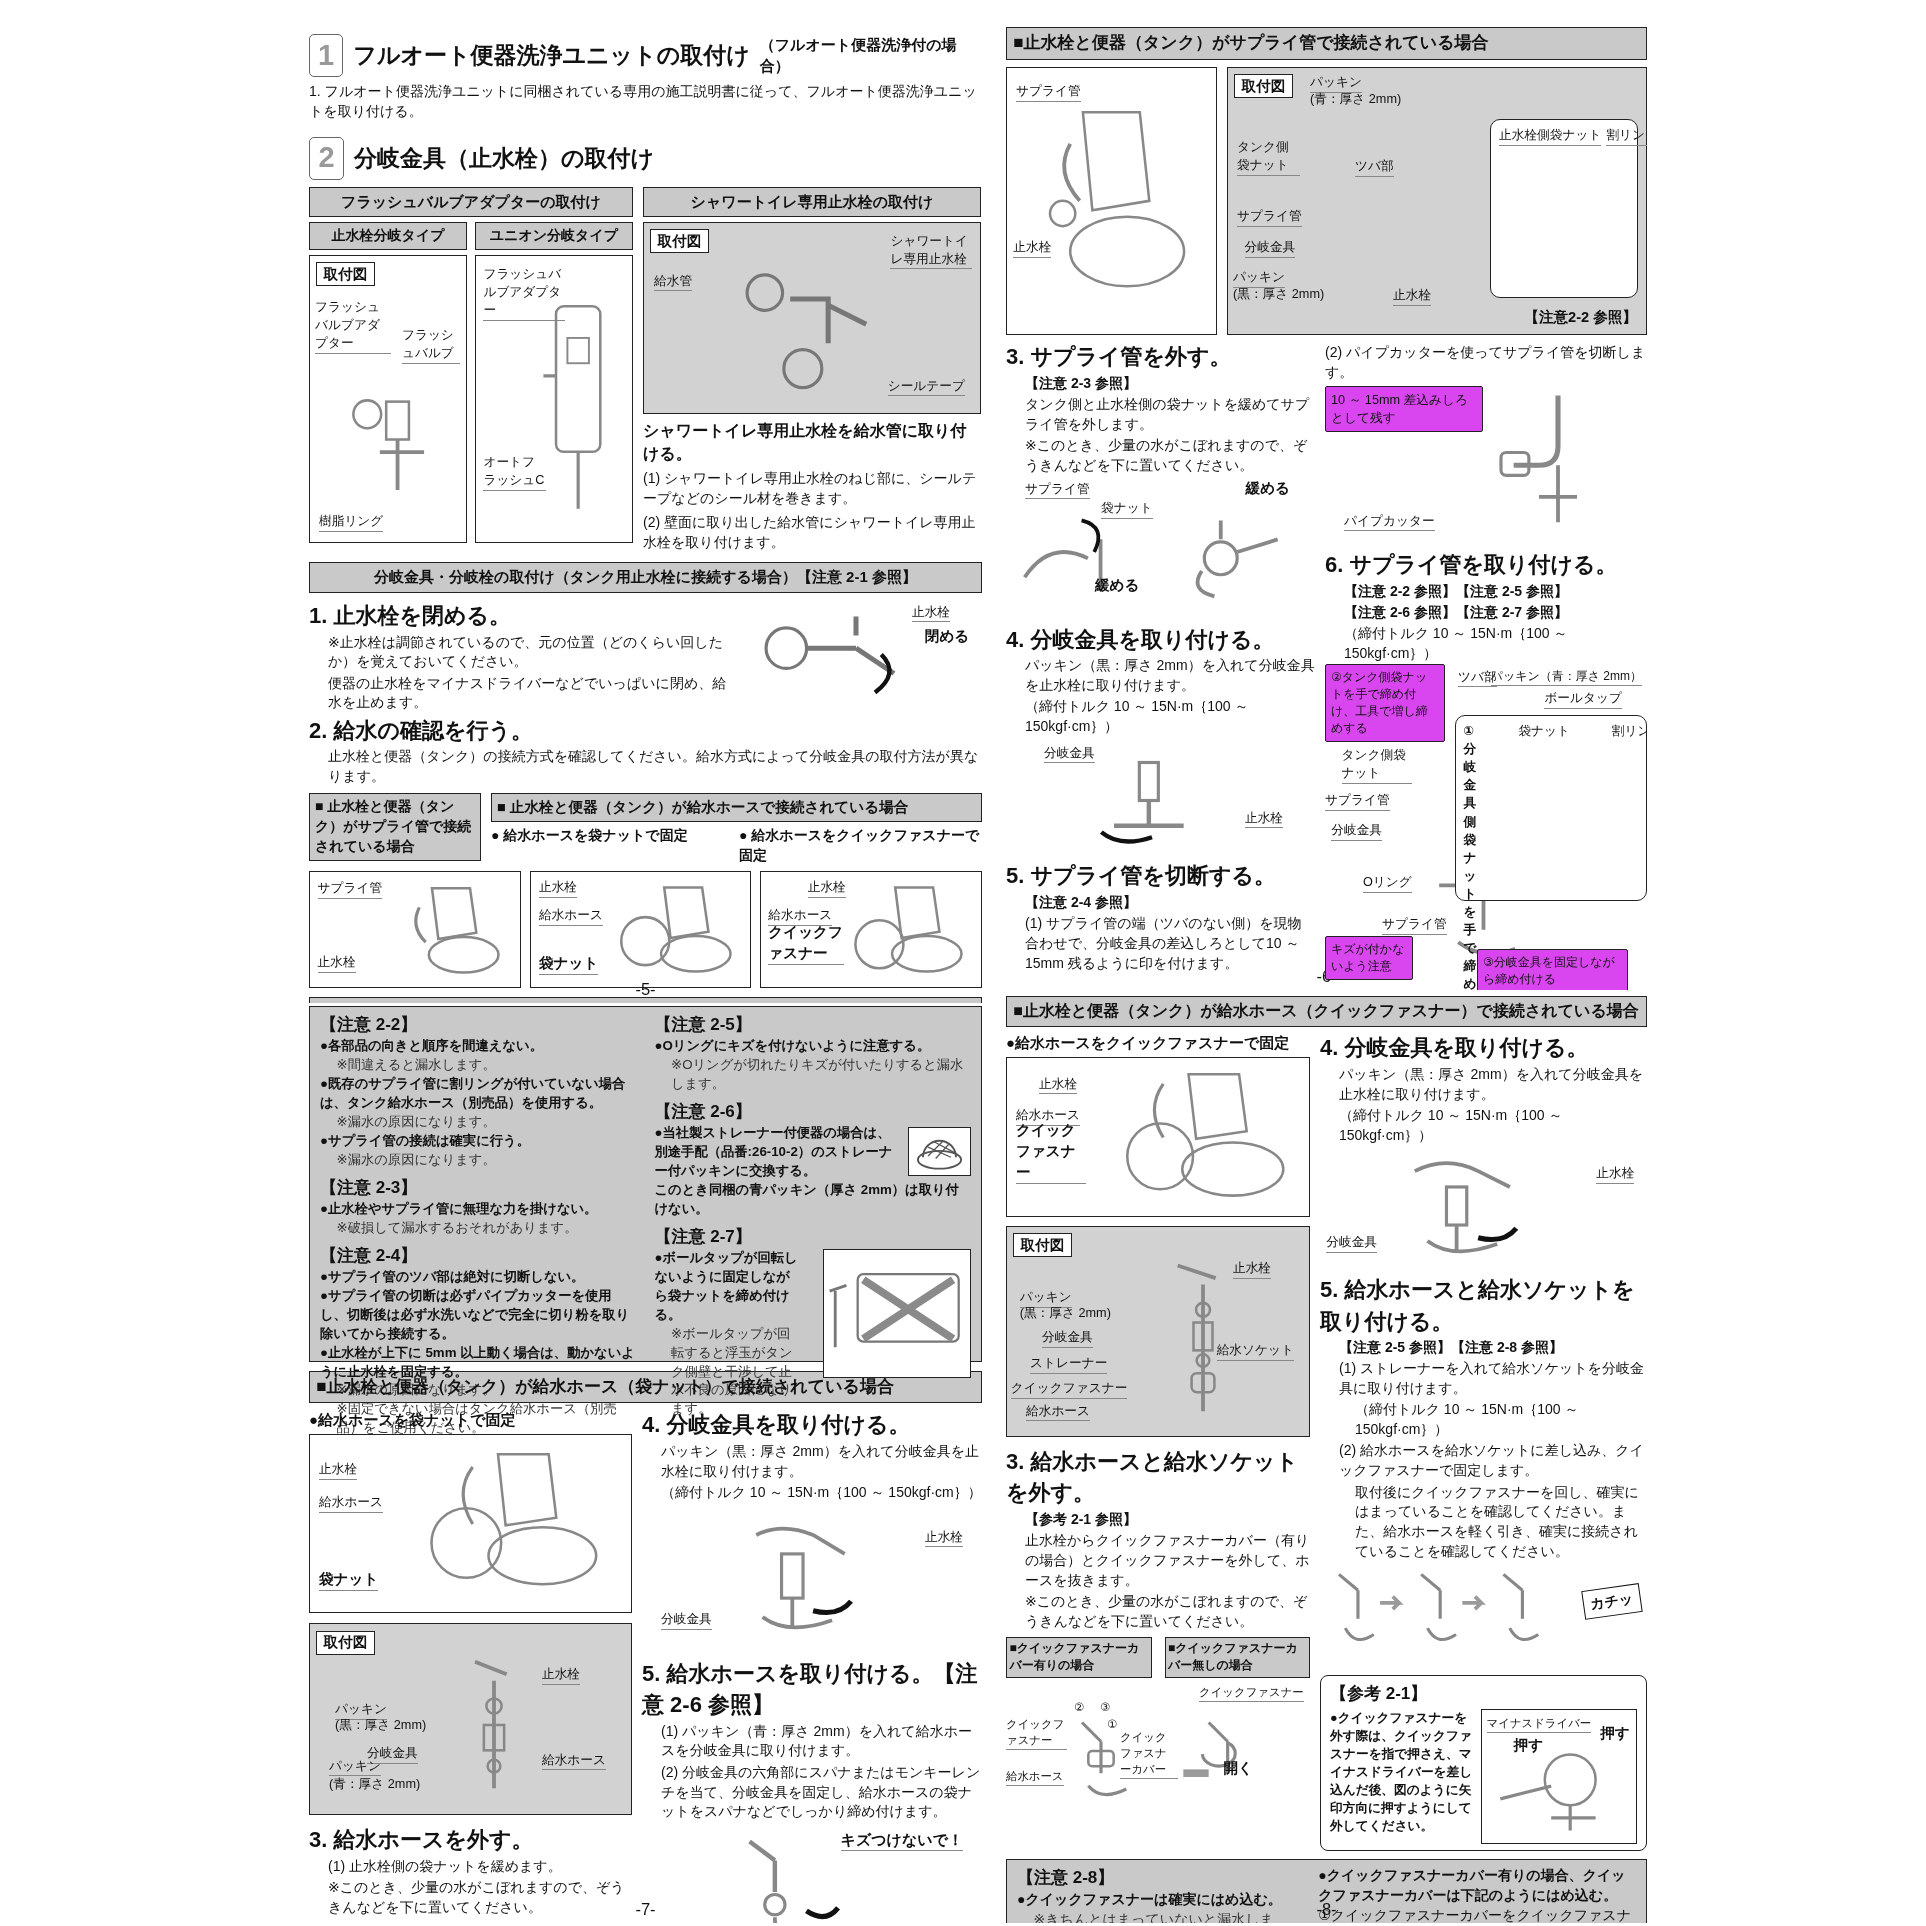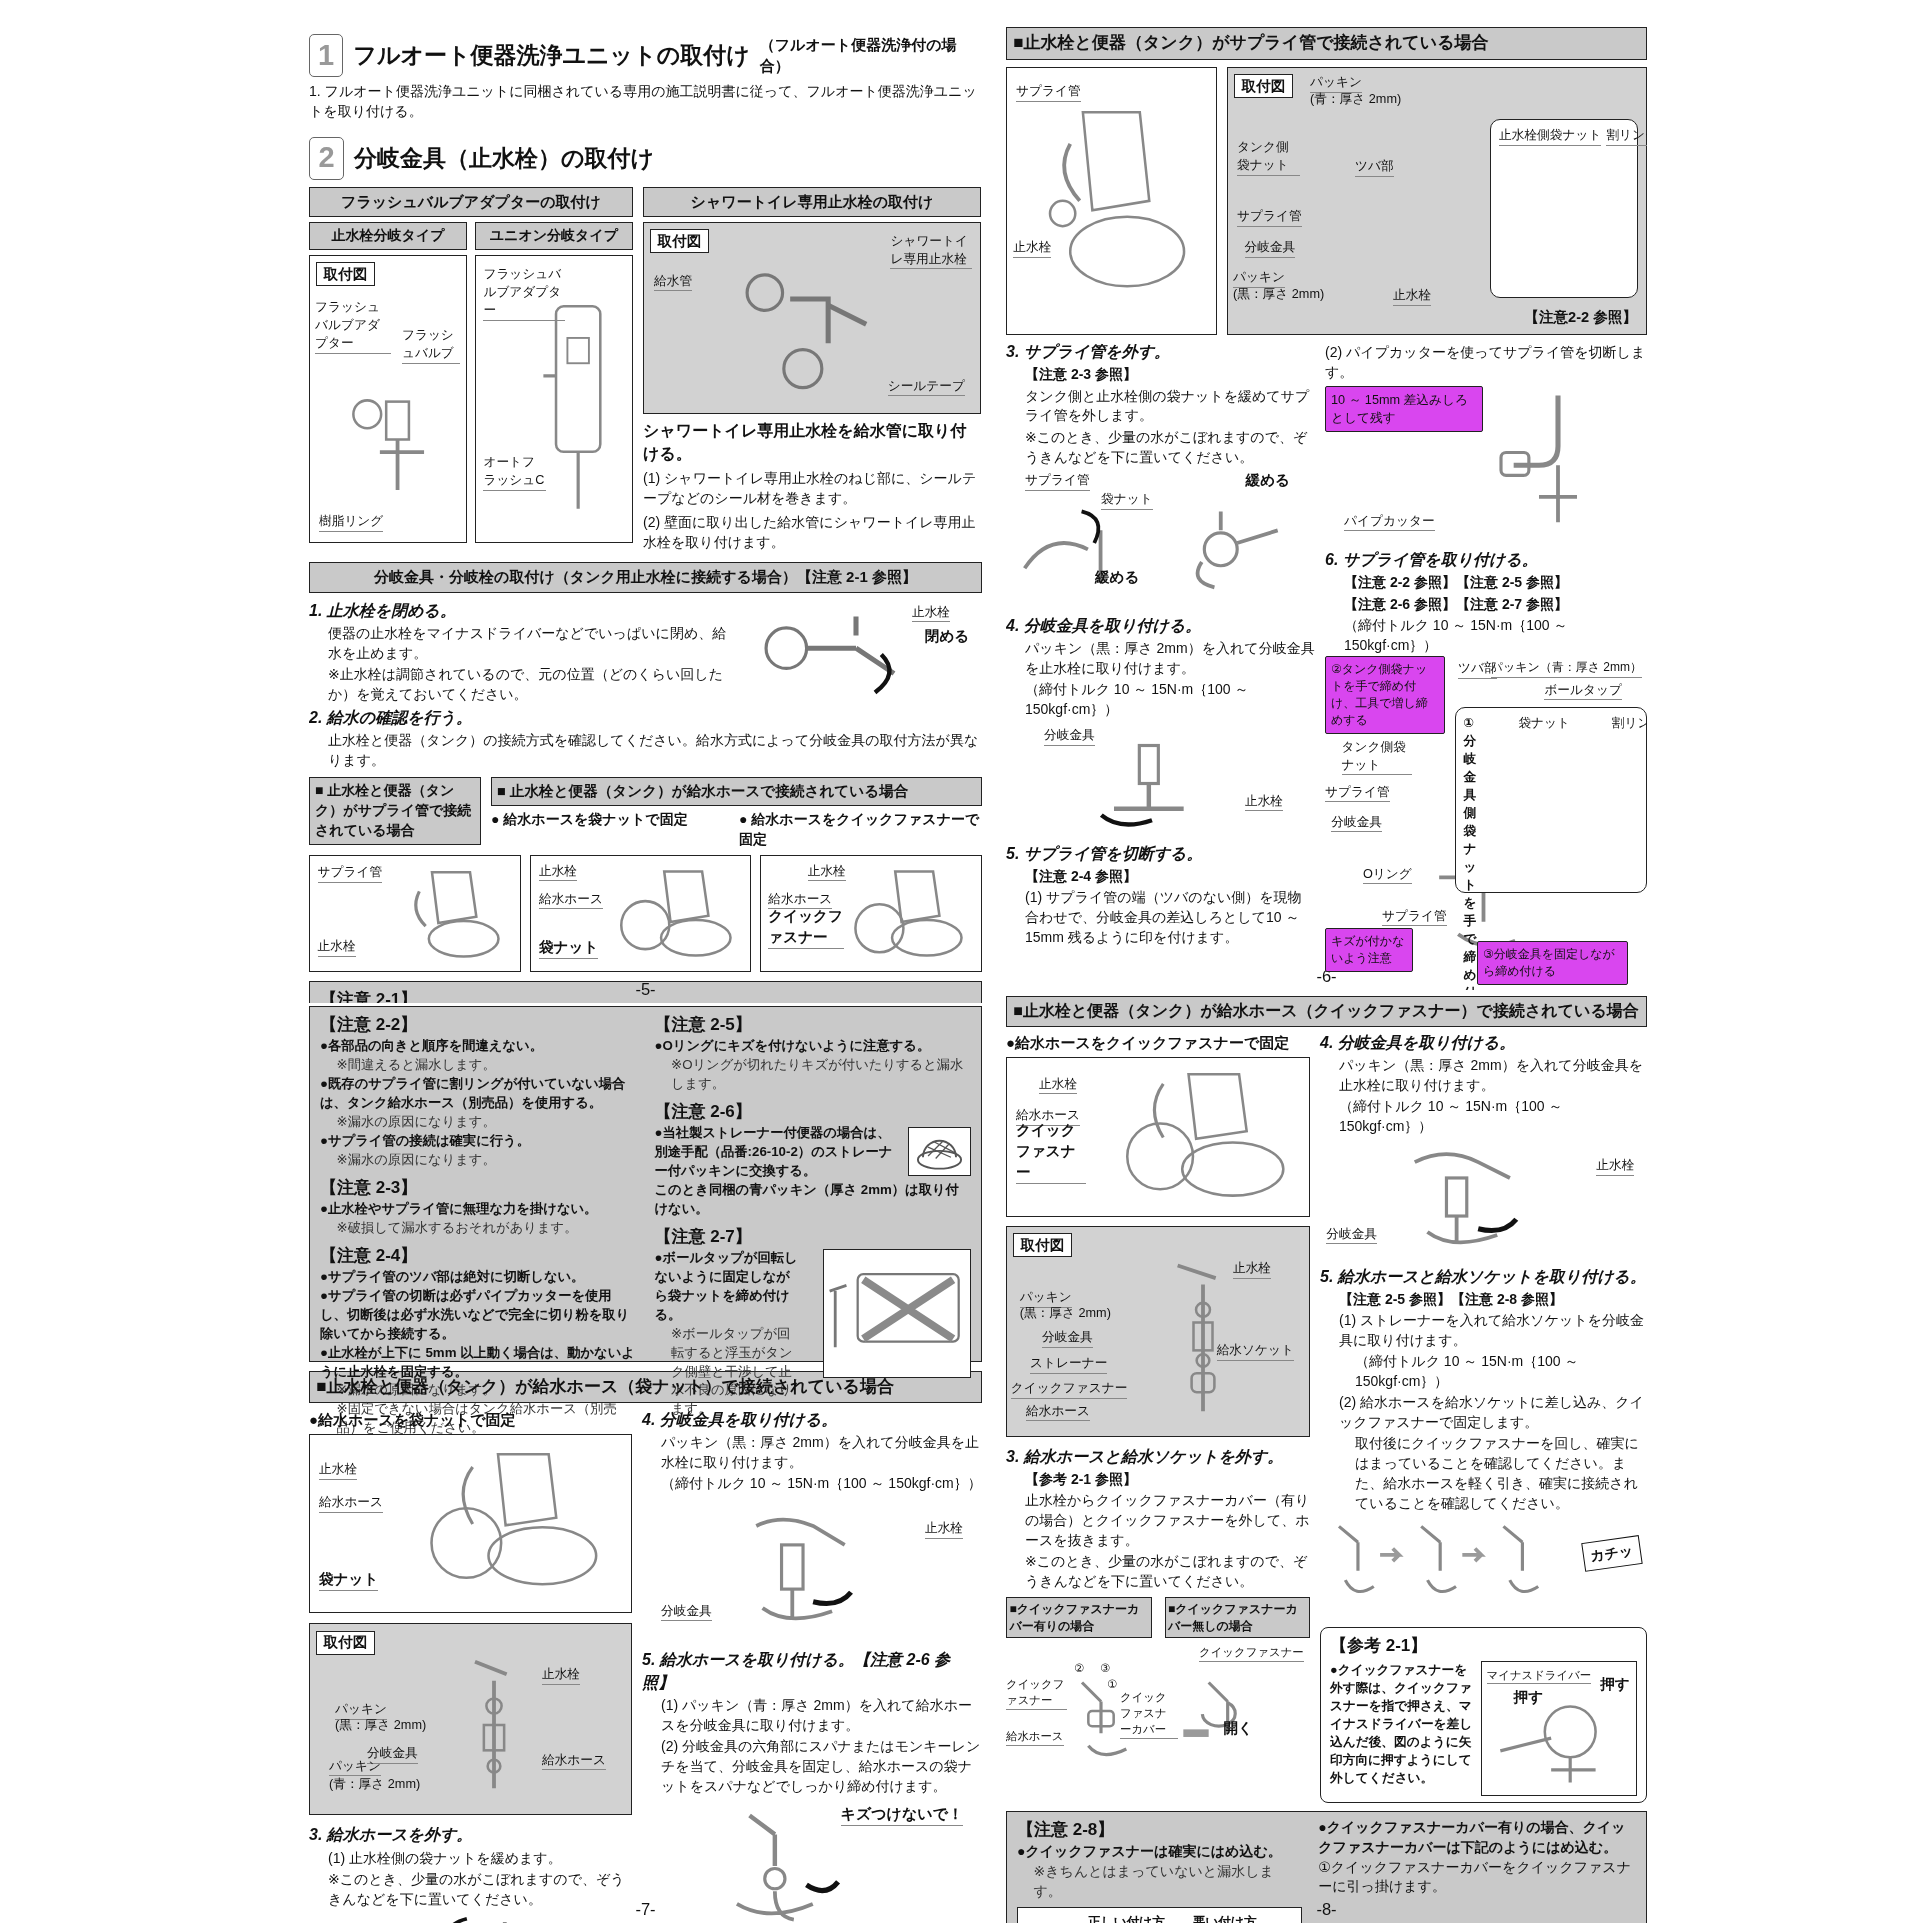--- a/index.html
+++ b/index.html
@@ -31,21 +31,21 @@
     font-weight:bold;padding:0.6px 6.3px;font-size:14.6px;z-index:2;}
   .lbl{position:absolute;font-size:12.7px;white-space:nowrap;z-index:2;}
   .lbl.w{white-space:normal;}
   .lbl.ld{border-bottom:1.3px solid #888;padding-bottom:0.6px;}
   .lbl.b{font-weight:bold;font-size:14.6px;}
   .bubble{position:absolute;border:1.3px solid #222;border-radius:2px;background:#d946ef;
     padding:4px 5px;font-size:12.7px;z-index:2;}
   .inset{position:absolute;border:1.3px solid #222;border-radius:10px;background:#fff;z-index:1;}
   .insetlist{margin:6.3px 7.6px;display:flex;flex-direction:row;gap:5px;font-size:12.7px;}
   
-  .steph{font-weight:bold;font-size:16px;margin-top:9px;font-style:italic;}
+  .steph{font-weight:bold;font-size:22px;margin-top:9px;}
   .stepb{margin:1.3px 0 0 19px;}
   .stepb.tight{margin-left:0;}
   .note{background:#c9c9c9;border:1.3px solid #222;padding:6.3px 10px;}
   .notetitle{font-weight:bold;font-size:17px;}
   .bullet{margin-top:0;font-weight:bold;}
   .bullet.norm{font-weight:normal;}
   .sub{margin-left:16.5px;font-weight:normal;color:#333;}
   .pageno{position:absolute;bottom:1.3px;left:50%;transform:translateX(-50%);font-size:16.5px;}
   .art{position:absolute;z-index:0;}
   .star{position:absolute;border:1.9px solid #111;background:#fff;font-weight:bold;
@@ -118,22 +118,22 @@
       <div class="stepb tight" style="margin-top:3.8px;">(1) シャワートイレ専用止水栓のねじ部に、シールテープなどのシール材を巻きます。</div>
       <div class="stepb tight" style="margin-top:3.8px;">(2) 壁面に取り出した給水管にシャワートイレ専用止水栓を取り付けます。</div>
     </div>
   </div>
 
   <div class="midbar">分岐金具・分岐栓の取付け（タンク用止水栓に接続する場合）【注意 2-1 参照】</div>
 
   <div class="row" style="margin-top:5px;">
     <div style="flex:1;">
       <div class="steph" style="margin-top:2.5px;">1. 止水栓を閉める。</div>
+      <div class="stepb">※止水栓は調節されているので、元の位置（どのくらい回したか）を覚えておいてください。</div>
       <div class="stepb">便器の止水栓をマイナスドライバーなどでいっぱいに閉め、給水を止めます。</div>
-      <div class="stepb">※止水栓は調節されているので、元の位置（どのくらい回したか）を覚えておいてください。</div>
     </div>
     <div class="diag noborder" style="width:234px;height:108px;">
       <span class="lbl ld" style="top:5px;right:32px;">止水栓</span>
       <span class="lbl b" style="top:28px;right:12.7px;">閉める</span>
       <svg class="art" style="left:12.7px;top:12.7px;" width="152" height="89" viewBox="0 0 240 140">
         <circle cx="40" cy="60" r="32" fill="none" stroke="#777" stroke-width="5"></circle>
         <path d="M70 60 L150 60 M150 40 L150 10 M150 60 L210 100" stroke="#777" stroke-width="8" fill="none"></path>
         <path d="M190 70 q30 30 -10 60" stroke="#111" stroke-width="7" fill="none"></path>
       </svg>
     </div>

